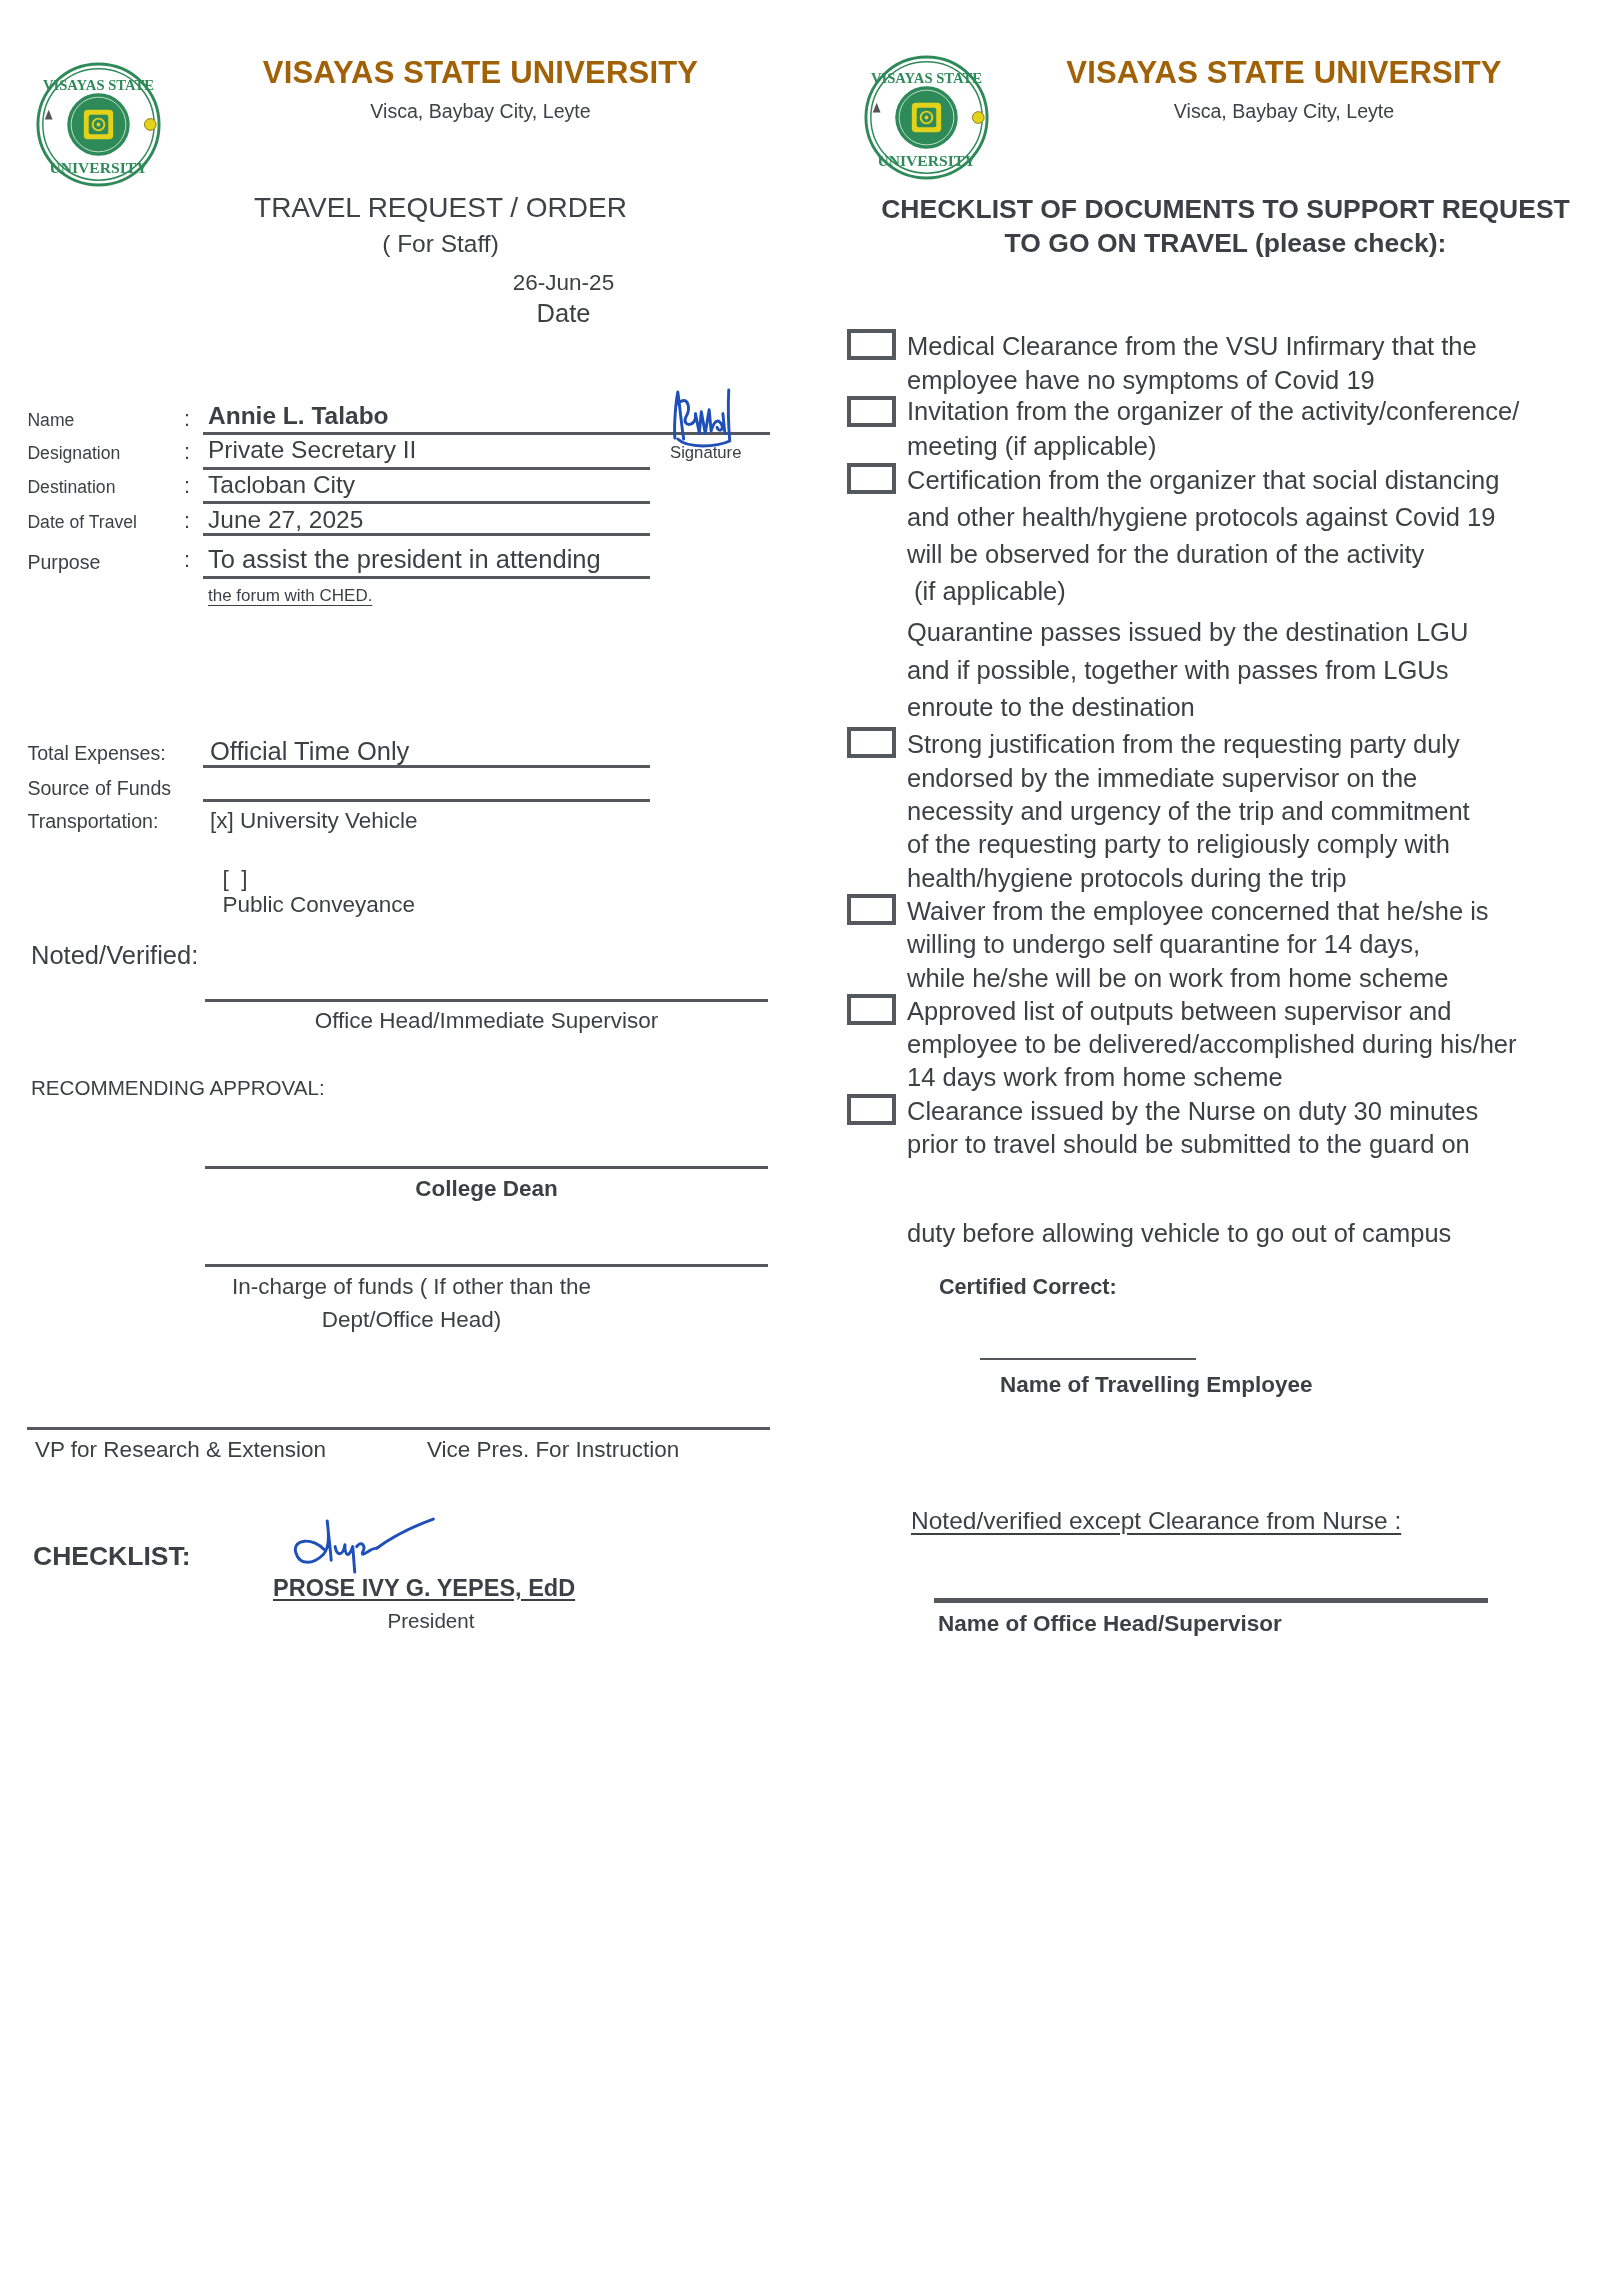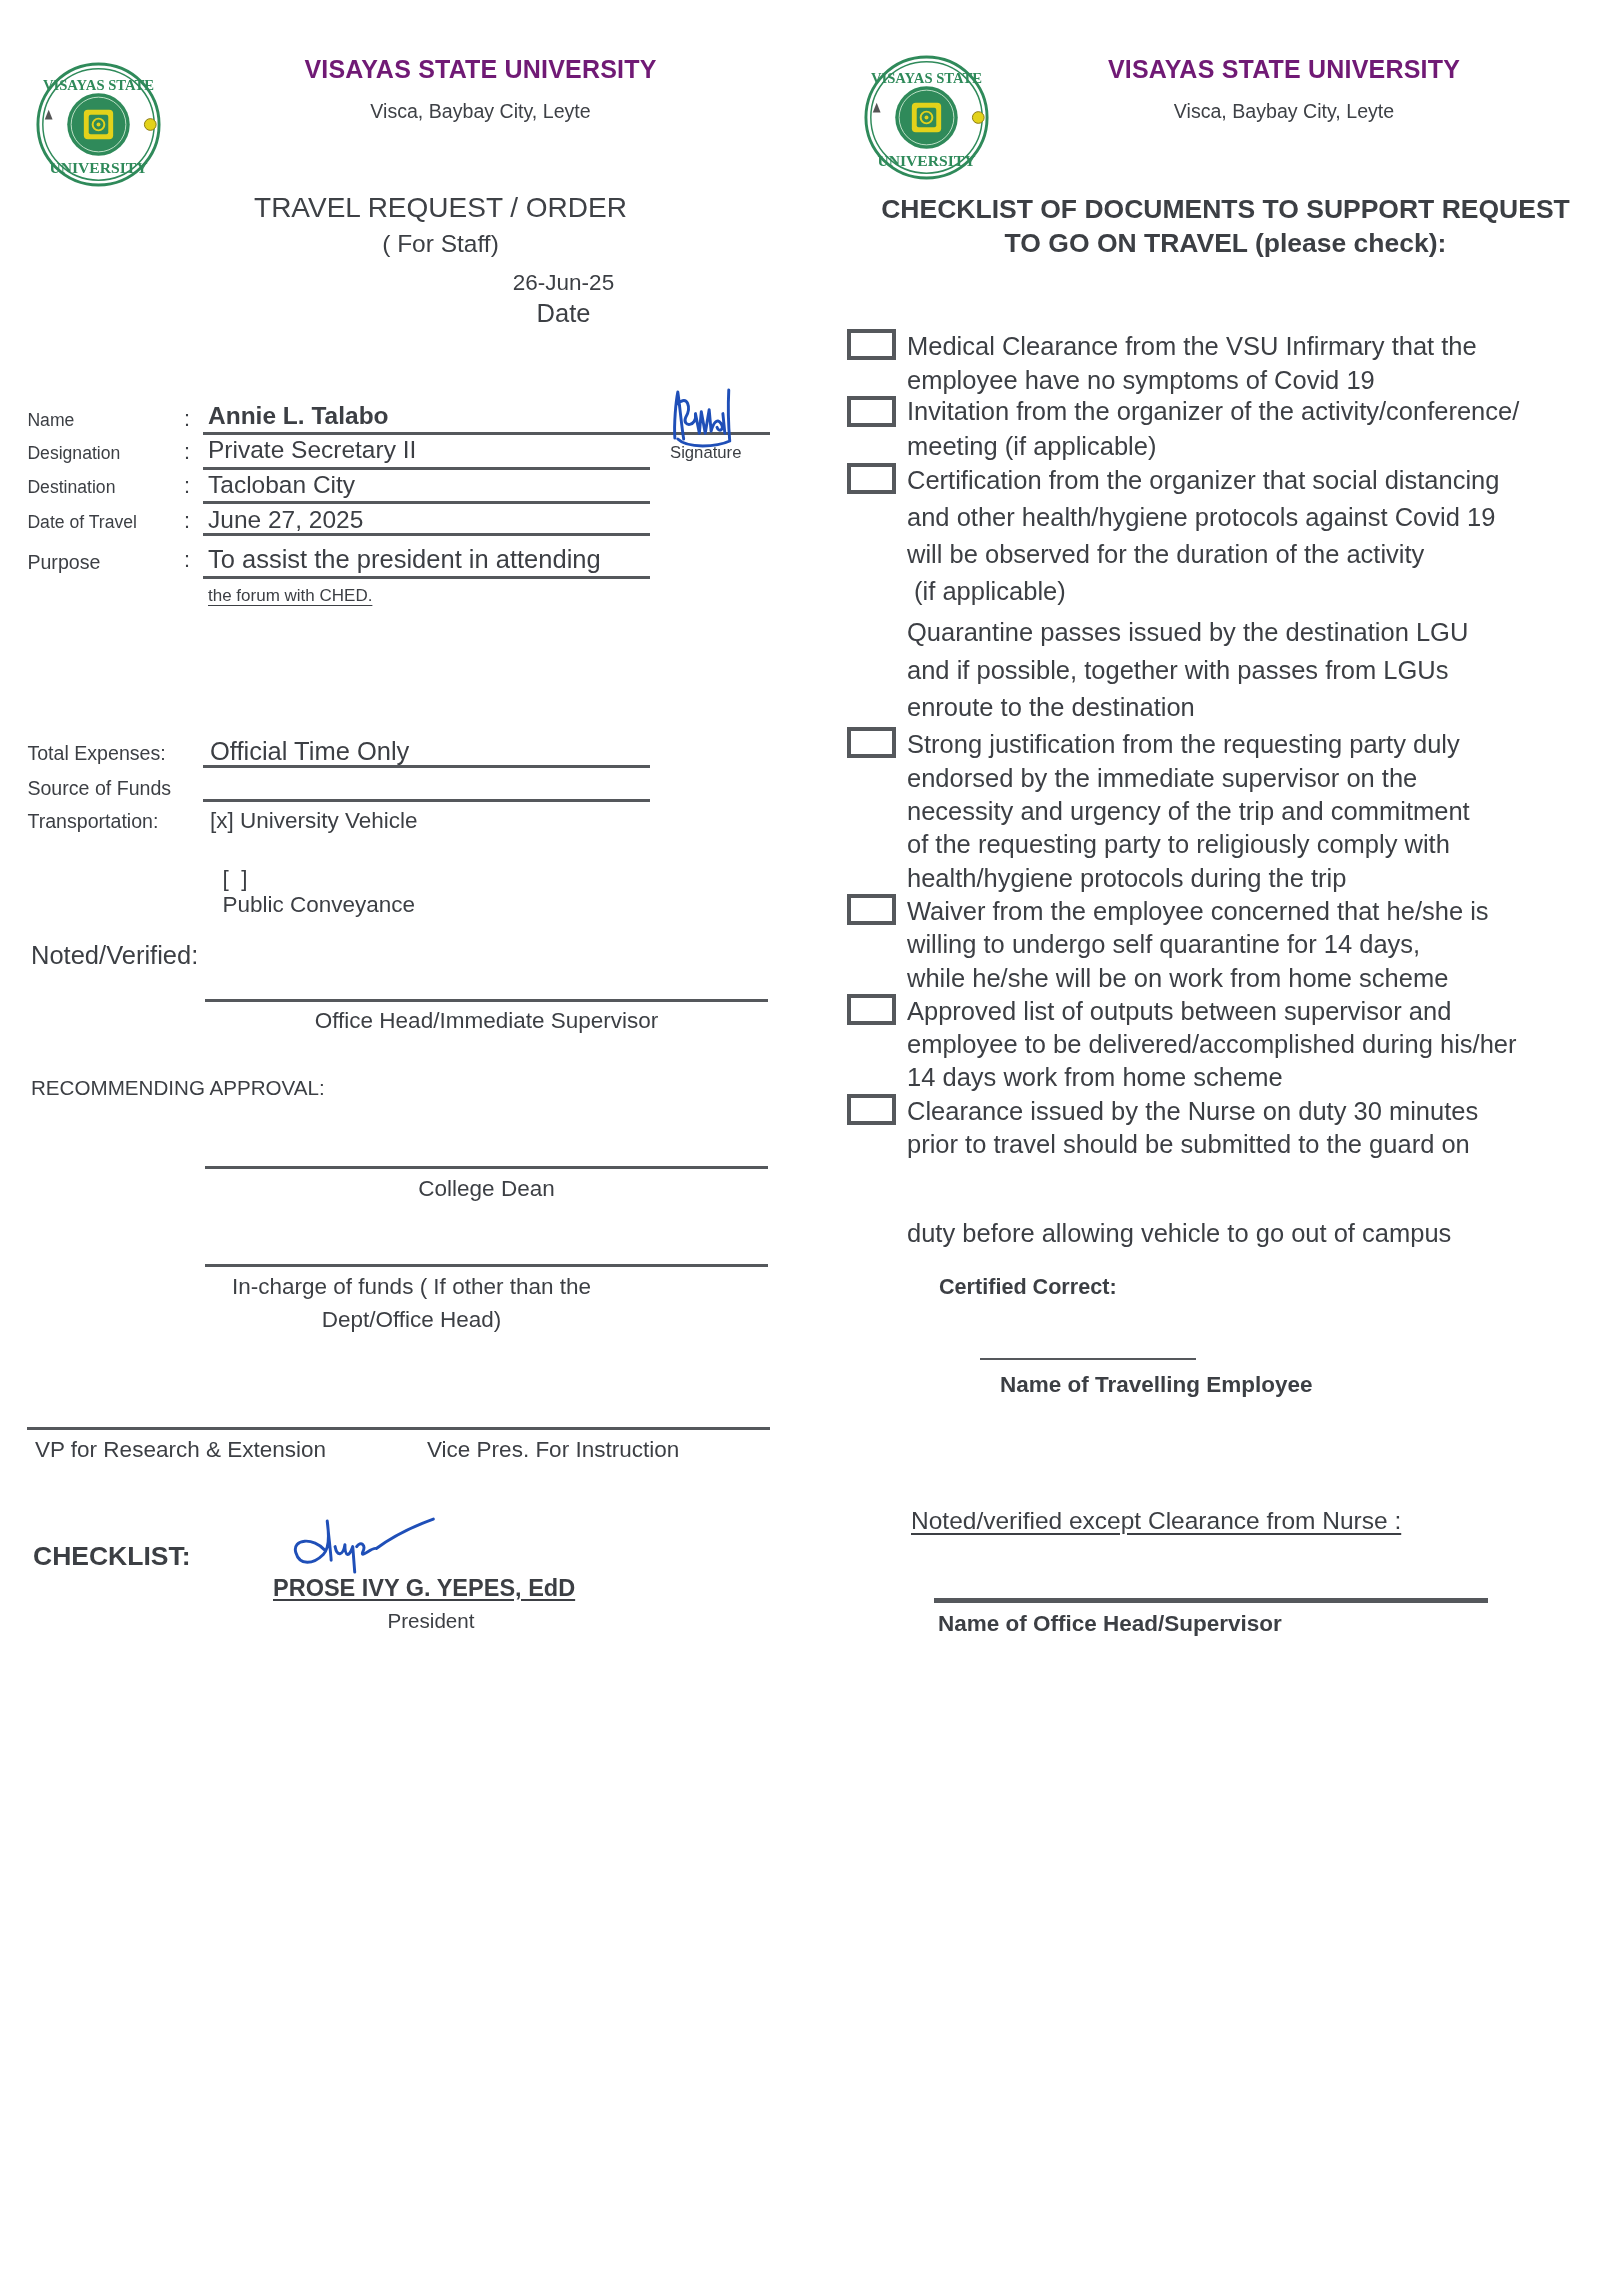--- a/index.html
+++ b/index.html
@@ -3,21 +3,21 @@
 <meta charset="utf-8">
 <style>
   html, body { margin: 0; padding: 0; background: #ffffff; }
   body {
     width: 1621px; height: 2294px; position: relative; overflow: hidden;
     font-family: "Liberation Sans", sans-serif; color: #3c3f44;
   }
   .abs { position: absolute; }
   .line { position: absolute; height: 2.9px; background: #55585c; }
   .seal { position: absolute; width: 147px; height: 127px; }
-  .uni-title { font-weight: bold; font-size: 25px; letter-spacing: 0.2px; color: #701a75; }
+  .uni-title { font-weight: bold; font-size: 31px; letter-spacing: 0.2px; color: #a16207; }
   .uni-sub { font-size: 19.6px; color: #3e4146; }
   .form-title { font-weight: normal; font-size: 28px; color: #3e4146; }
   .lbl-small { font-size: 17.6px; color: #3c3f44; }
   .val { font-size: 24.5px; color: #3c3f44; }
   .colon { font-size: 21.6px; color: #3c3f44; }
   .chk-text { font-size: 25.5px; color: #3c3f44; line-height: 31px; white-space: nowrap; }
   .checkbox {
     position: absolute; width: 49px; height: 31px; border: 4.9px solid #55585c;
     box-sizing: border-box; background: #fff; cursor: pointer;
   }
@@ -110,21 +110,21 @@
   <span>[  ]</span>
   <span>Public Conveyance</span>
 </div>
 
 <div class="abs" style="left:31px; top:941px; font-size:25.5px;">Noted/Verified:</div>
 <div class="line" style="left:205px; top:999px; width:563px;"></div>
 <div class="abs center" style="left:205px; top:1008px; width:563px; font-size:22.5px;">Office Head/Immediate Supervisor</div>
 
 <div class="abs" style="left:31px; top:1076px; font-size:20.6px;text-align:center;">RECOMMENDING APPROVAL:</div>
 <div class="line" style="left:205px; top:1166px; width:563px;"></div>
-<div class="abs center" style="left:205px; top:1176px; width:563px; font-size:22.5px;">College Dean</div>
+<div class="abs center" style="left:205px; top:1176px; width:563px; font-size:22.5px;font-weight:bold;">College Dean</div>
 
 <div class="line" style="left:205px; top:1264px; width:563px;"></div>
 <div class="abs center" style="left:196px; top:1274px; width:431px; font-size:22.5px;">In-charge of  funds ( If other than the</div>
 <div class="abs center" style="left:196px; top:1307px; width:431px; font-size:22.5px;">Dept/Office Head)</div>
 
 <div class="line" style="left:26.5px; top:1427px; width:743px;"></div>
 <div class="abs" style="left:35px; top:1437px; font-size:22.5px;">VP for Research &amp; Extension</div>
 <div class="abs" style="left:427px; top:1437px; font-size:22.5px;">Vice Pres. For Instruction</div>
 
 <div class="abs" style="left:33px; top:1541px; font-size:26.5px; font-weight:bold;">CHECKLIST:</div>

